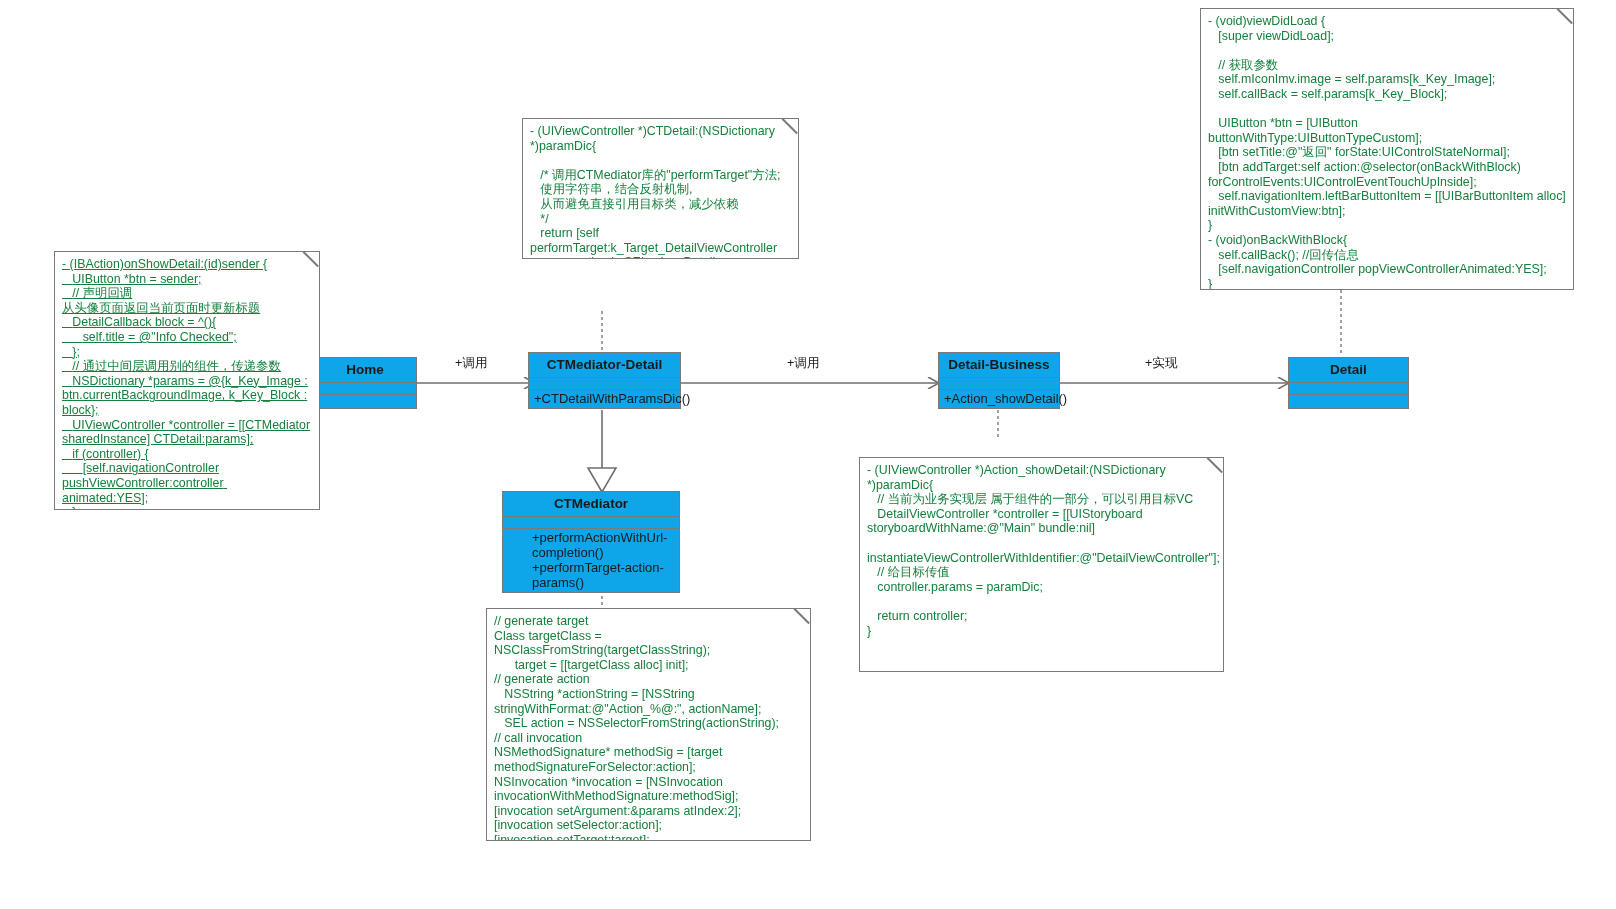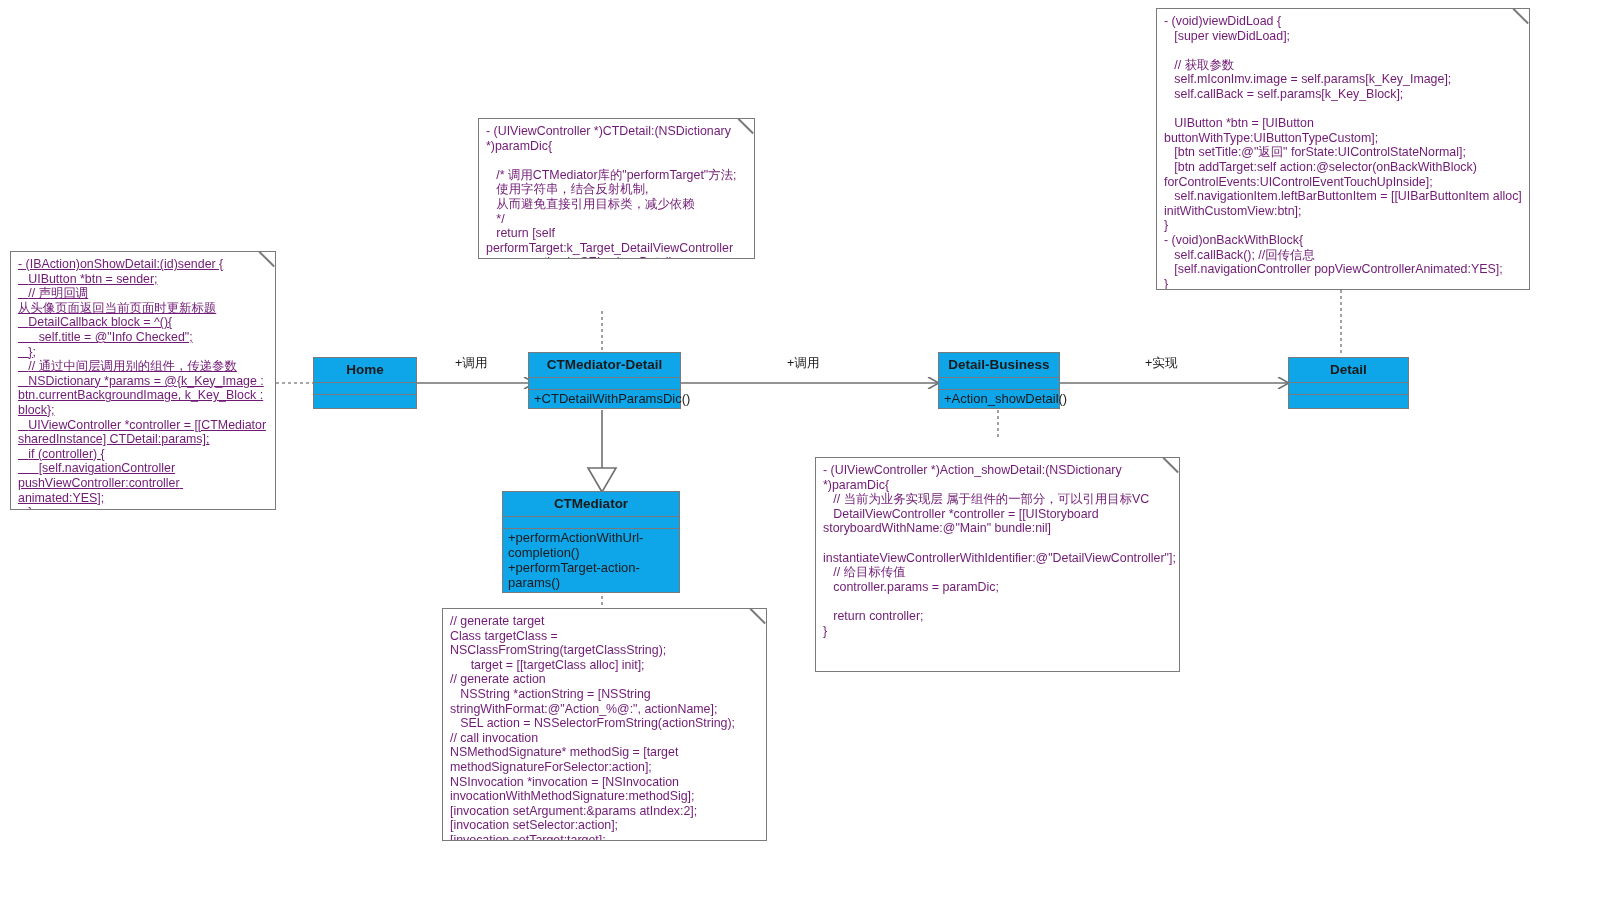--- a/index.html
+++ b/index.html
@@ -38,27 +38,28 @@
   }
   .cls .cls-ops.empty{padding:0;min-height:13px;}
 
   
   .note{
     position:absolute;
     background:#ffffff;
     box-sizing:border-box;
     font-size:12.4px;
     line-height:14.6px;
-    color:#701a75;
+    color:#15803d;
     border-left:1.6px solid #7a7a7a;
     border-right:1.6px solid #7a7a7a;
     border-bottom:1.6px solid #7a7a7a;
     border-top:1.6px solid #7a7a7a;
     padding:5px 7px 5px 7px;
     overflow:hidden;
+    margin-left:44px;
   }
   .note .fold{
     position:absolute;
     top:-1px;right:-1px;
     width:15px;height:15px;
     background:#ffffff;
   }
   .note .fold:before{
     content:"";position:absolute;left:0;top:0;
     width:0;height:0;
@@ -143,21 +144,21 @@
 
   <div class="cls" style="left:1288px; top:357px; width:121px;">
     <div class="cls-name">Detail</div>
     <div class="cls-attrs"></div>
     <div class="cls-ops empty"></div>
   </div>
 
   <div class="cls" style="left:502px; top:491px; width:178px;">
     <div class="cls-name">CTMediator</div>
     <div class="cls-attrs"></div>
-    <div class="cls-ops" style="white-space:pre-line;">+performActionWithUrl-completion()
+    <div class="cls-ops" style="white-space:pre-line;margin-left:24px;">+performActionWithUrl-completion()
 +performTarget-action-params()</div>
   </div>
 
   <div class="note" style="left:10px; top:251px; width:266px; height:259px;text-decoration:underline;">
     <div class="fold"></div>
     <pre>- (IBAction)onShowDetail:(id)sender {
    UIButton *btn = sender;
    // 声明回调
 从头像页面返回当前页面时更新标题
    DetailCallback block = ^(){

